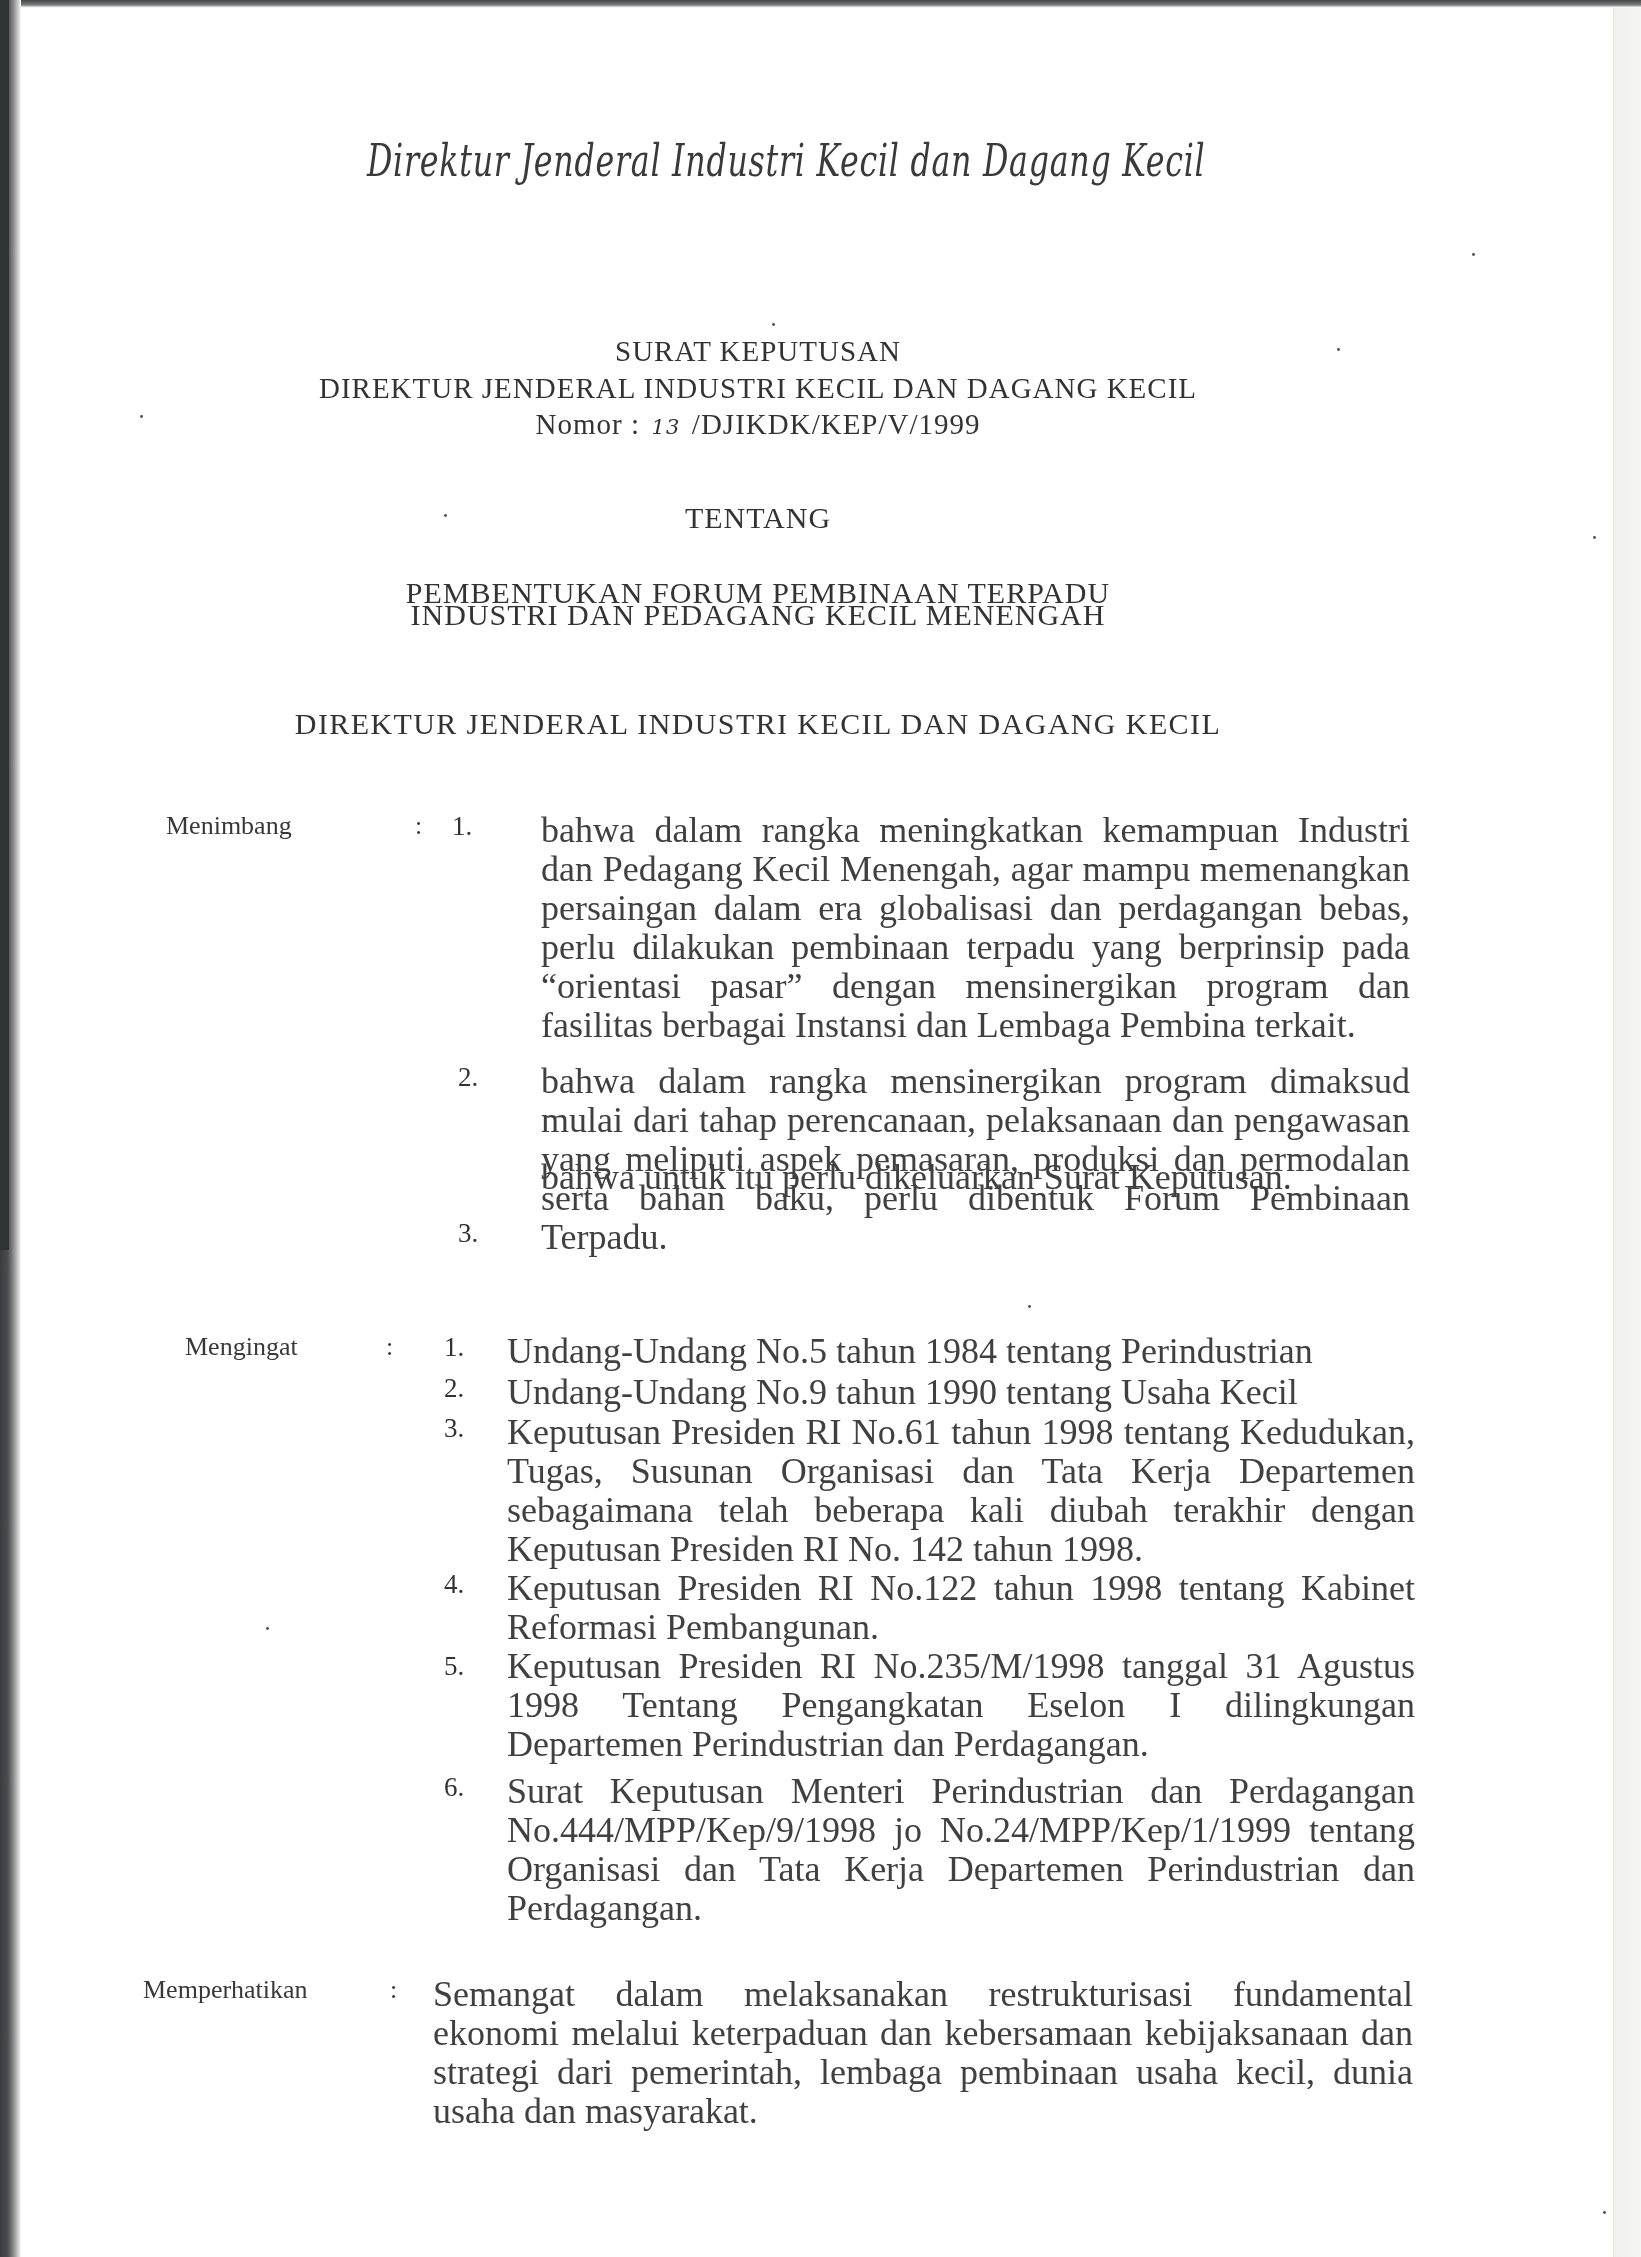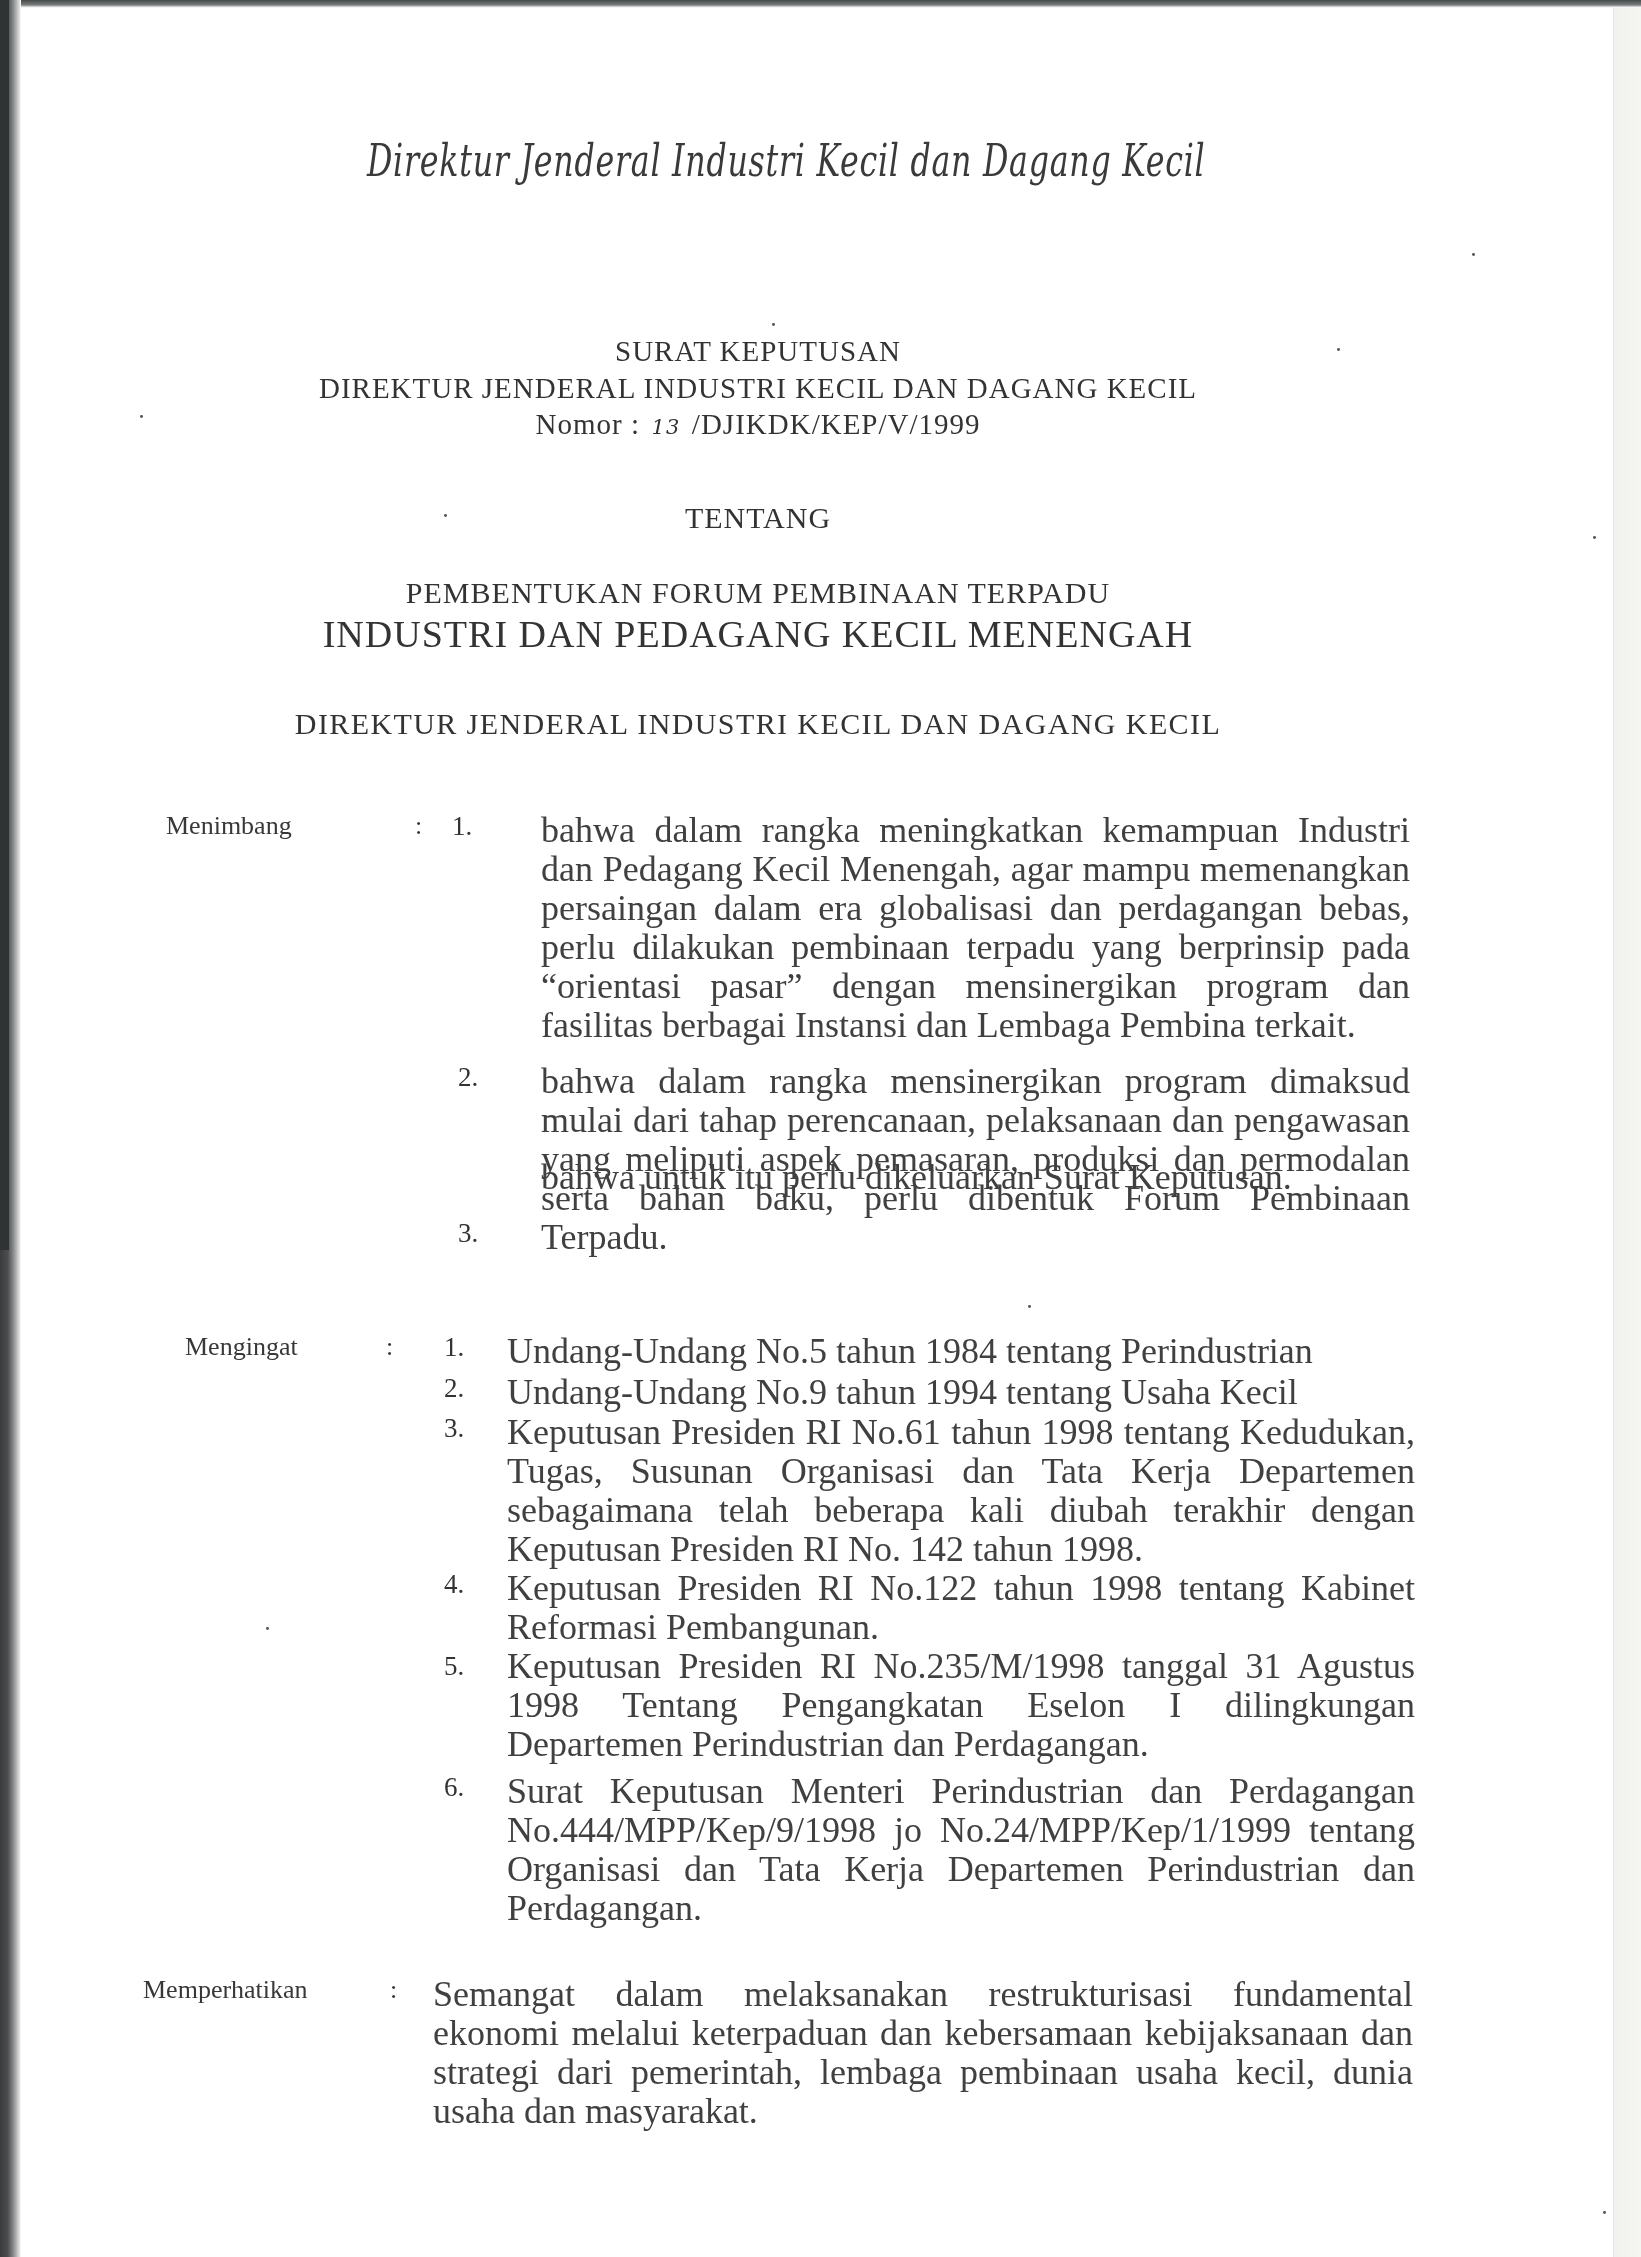--- a/index.html
+++ b/index.html
@@ -39,21 +39,21 @@
   .title-line {
     font-size:29px; letter-spacing:1px; color:#333;
     line-height:37px; white-space:nowrap;
   }
   .t-surat { top:333px; }
   .t-dirjen { top:370px; }
   .t-nomor { top:406px; }
   .nomor-num { font-family:"DejaVu Serif", serif; font-style:italic; font-size:21px; margin:0 11.6px; }
   .t-tentang { top:499px; font-size:30px; }
   .t-subject1 { top:574px; font-size:30px; }
-  .t-subject2 { top:616px; font-size:38px; }
+  .t-subject2 { top:596px; font-size:30px; }
   .t-issuer { top:705px; font-size:30px; letter-spacing:1.4px; }
   .label {
     position:absolute; font-size:26px; color:#383838; white-space:nowrap;
   }
   .colon { position:absolute; font-size:26px; color:#383838; }
   .item-num { position:absolute; font-size:27px; color:#333; }
   .item-text {
     position:absolute; text-align:justify; font-size:36px; line-height:39px; color:#404040;
   }
   
@@ -129,21 +129,21 @@
   </div>
 
   <div>
     <div class="label lbl-mengingat">Mengingat</div>
     <div class="colon col-mengingat">:</div>
 
     <div class="item-num num-g num-g1">1.</div>
     <div class="item-text txt-g txt-g1" style="text-align:left">Undang-Undang No.5 tahun 1984 tentang  Perindustrian</div>
 
     <div class="item-num num-g num-g2">2.</div>
-    <div class="item-text txt-g txt-g2" style="text-align:left">Undang-Undang No.9 tahun 1994 tentang Usaha Kecil</div>
+    <div class="item-text txt-g txt-g2" style="text-align:left">Undang-Undang No.9 tahun 1990 tentang Usaha Kecil</div>
 
     <div class="item-num num-g num-g3">3.</div>
     <div class="item-text txt-g txt-g3">Keputusan Presiden RI No.61 tahun 1998 tentang Kedudukan, Tugas, Susunan Organisasi dan Tata Kerja Departemen sebagaimana telah beberapa kali diubah terakhir dengan Keputusan Presiden RI No. 142 tahun 1998.</div>
 
     <div class="item-num num-g num-g4">4.</div>
     <div class="item-text txt-g txt-g4">Keputusan Presiden RI No.122 tahun 1998 tentang Kabinet Reformasi Pembangunan.</div>
 
     <div class="item-num num-g num-g5">5.</div>
     <div class="item-text txt-g txt-g5">Keputusan Presiden RI No.235/M/1998 tanggal 31 Agustus 1998 Tentang Pengangkatan Eselon I dilingkungan Departemen Perindustrian dan Perdagangan.</div>
 

